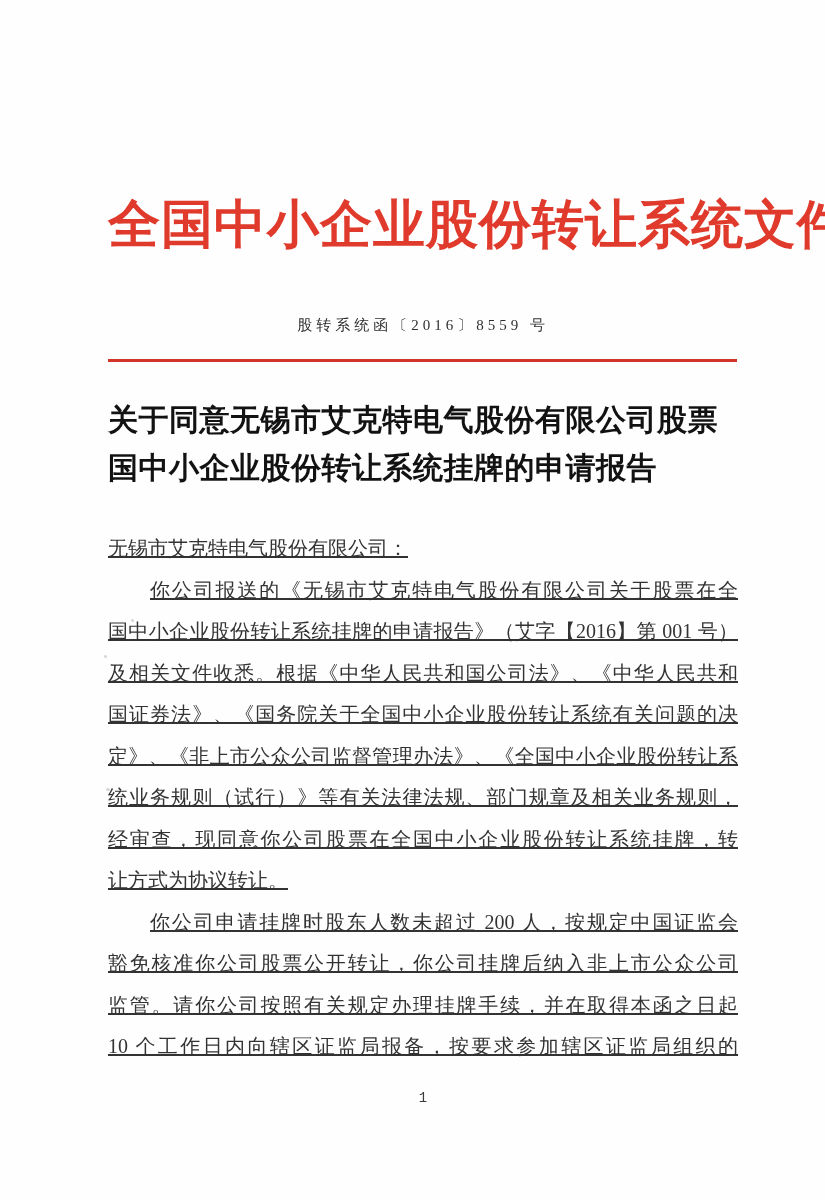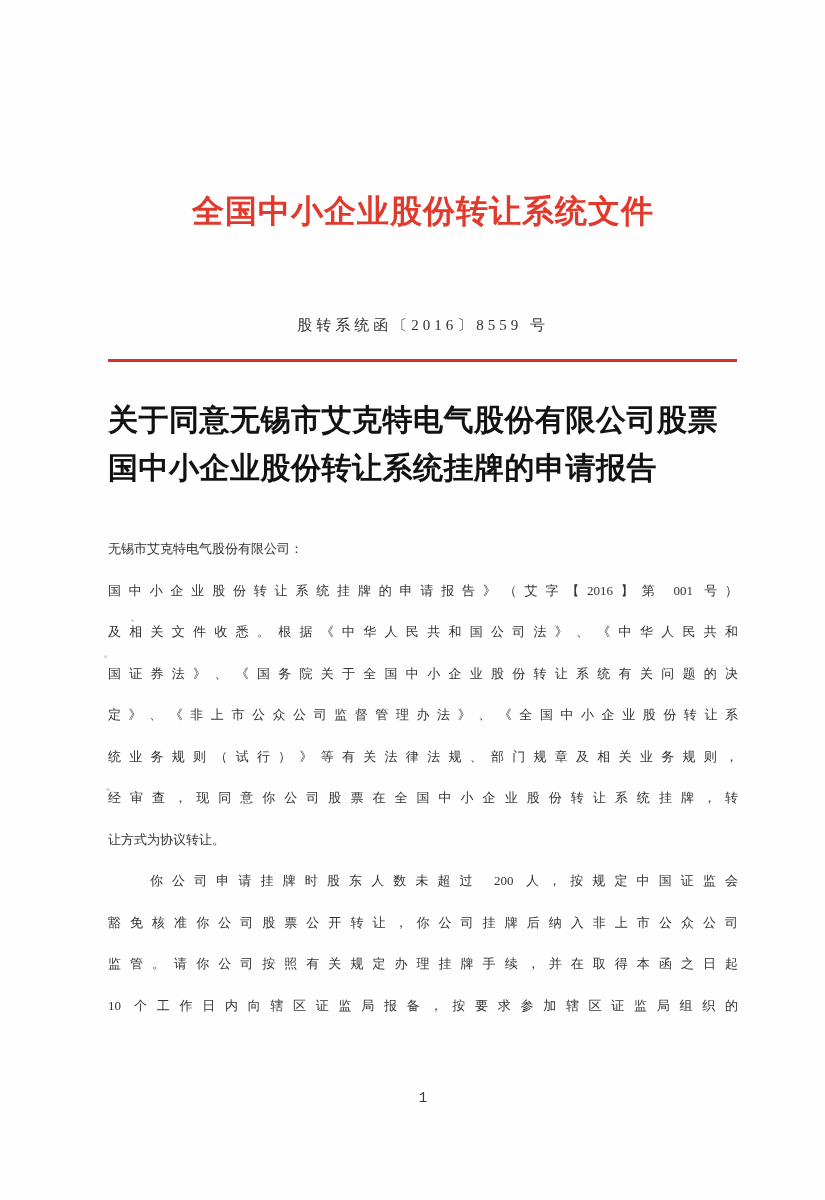--- a/index.html
+++ b/index.html
@@ -14,21 +14,21 @@
     width: 825px; height: 1200px;
     background: var(--paper, #fefefe);
   }
   .content {
     position: absolute; left: 108px; top: 0;
     width: 630px; height: 1200px;
   }
   .header-title {
     position: absolute; left: 0; top: 190px; width: 630px;
     text-align: center;
-    font-size: 32px; font-weight: bold;
+    font-size: 52px; font-weight: bold;
     letter-spacing: 1px;
     color: var(--header-red, #e03a2c);
     white-space: nowrap;
   }
   .doc-number {
     position: absolute; left: 0; top: 316px; width: 630px;
     text-align: center;
     font-size: 15px;
     letter-spacing: 4px;
     color: var(--doc-number-color, #2f2f2f);
@@ -49,23 +49,24 @@
   }
   .doc-title.l1 { top: 400px; }
   .doc-title.l2 { top: 448px; }
   .body-block {
     position: absolute; left: 0; top: 528px; width: 630px;
     color: var(--body-color, #333333);
   }
   .bline {
     height: 41.5px;
     line-height: 41.5px;
-    font-size: 13px;
+    font-size: 20px;
     white-space: nowrap;
     overflow: visible;
+    text-decoration: underline;
   }
   .bline.fill {
     white-space: normal;
     text-align: justify;
     text-align-last: justify;
   }
   .bline.indent { text-indent: 42px; }
   .page-number {
     position: absolute; left: 0; top: 1090px; width: 630px;
     text-align: center;
@@ -92,20 +93,21 @@
     <div class="doc-number">股转系统函〔2016〕8559 号</div>
 
     <div class="red-rule"></div>
 
     <div class="doc-title l1">关于同意无锡市艾克特电气股份有限公司股票</div>
 
     <div class="doc-title l2">国中小企业股份转让系统挂牌的申请报告</div>
 
     <div class="body-block">
       <div class="bline">无锡市艾克特电气股份有限公司：</div>
+      <div class="bline indent fill">你公司报送的《无锡市艾克特电气股份有限公司关于股票在全</div>
       <div class="bline fill">国中小企业股份转让系统挂牌的申请报告》（艾字【2016】第 001 号）</div>
       <div class="bline fill">及相关文件收悉。根据《中华人民共和国公司法》、《中华人民共和</div>
       <div class="bline fill">国证券法》、《国务院关于全国中小企业股份转让系统有关问题的决</div>
       <div class="bline fill">定》、《非上市公众公司监督管理办法》、《全国中小企业股份转让系</div>
       <div class="bline fill">统业务规则（试行）》等有关法律法规、部门规章及相关业务规则，</div>
       <div class="bline fill">经审查，现同意你公司股票在全国中小企业股份转让系统挂牌，转</div>
       <div class="bline">让方式为协议转让。</div>
       <div class="bline indent fill">你公司申请挂牌时股东人数未超过 200 人，按规定中国证监会</div>
       <div class="bline fill">豁免核准你公司股票公开转让，你公司挂牌后纳入非上市公众公司</div>
       <div class="bline fill">监管。请你公司按照有关规定办理挂牌手续，并在取得本函之日起</div>

